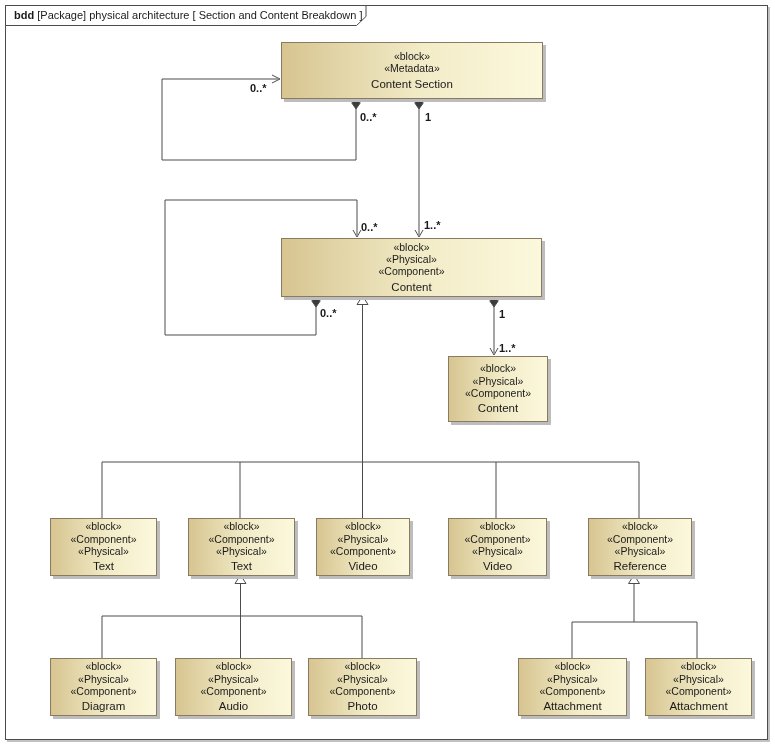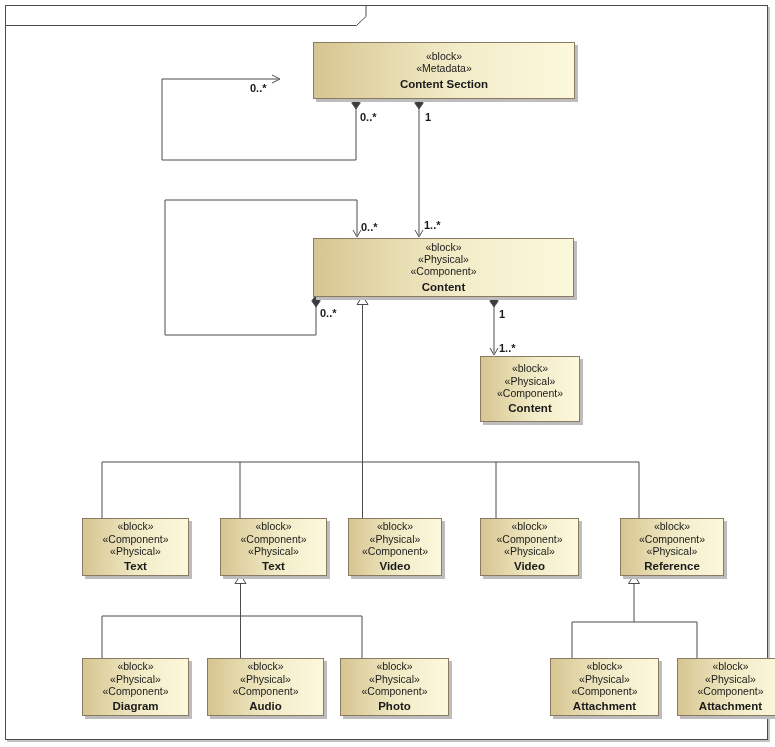--- a/index.html
+++ b/index.html
@@ -19,24 +19,24 @@
   .diagram-title {
     position:absolute; left:14px; top:9px; font-size:11px; white-space:nowrap;
   }
   .diagram-title .kw { font-weight:bold; }
   .block {
     position:absolute;
     background:linear-gradient(90deg, #d7c591 0%, #f2ecc8 55%, #fcf8dc 100%);
     border:1px solid #8a7a62;
     box-shadow:3px 3px 0 #bdbdbd;
     display:flex; flex-direction:column; align-items:center; justify-content:center;
-    text-align:right; line-height:1.18;margin-left:32px;
+    text-align:right; line-height:1.18;
   }
   .block .st { font-size:10.5px; }
-  .block .nm { font-size:11.5px; font-weight:bold; margin-top:3px; }
+  .block .nm { font-size:11.5px; font-weight:normal; margin-top:3px; }
   .mult { position:absolute; font-size:11px; font-weight:bold; white-space:nowrap; }
 </style>
 </head>
 <body>
 
 <div id="canvas">
 
   <div class="frame"></div>
 
   <svg class="layer" width="775" height="747" viewBox="0 0 775 747">
@@ -76,20 +76,24 @@
       <path d="M240.5,583.5 V658 M102,616 H362 M102,616 V658 M362,616 V658" fill="none"></path>
       <polygon points="240.5,575 235,583.5 246,583.5" fill="#ffffff"></polygon>
     </g>
 
     <g stroke="#4c4c4c" stroke-width="1">
       <path d="M634,583.5 V622 M572,622 H697 M572,622 V658 M697,622 V658" fill="none"></path>
       <polygon points="634,575 628.5,583.5 639.5,583.5" fill="#ffffff"></polygon>
     </g>
   </svg>
 
+  <div class="diagram-title">
+    <span class="kw">bdd</span>
+    <span>[Package] physical architecture [ Section and Content Breakdown ]</span>
+  </div>
 
   <div class="block" style="left:281px;top:42px;width:260px;height:55px">
     <span class="st">«block»</span>
     <span class="st">«Metadata»</span>
     <span class="nm">Content Section</span>
   </div>
 
   <div class="block" style="left:281px;top:238px;width:259px;height:57px">
     <span class="st">«block»</span>
     <span class="st">«Physical»</span>

